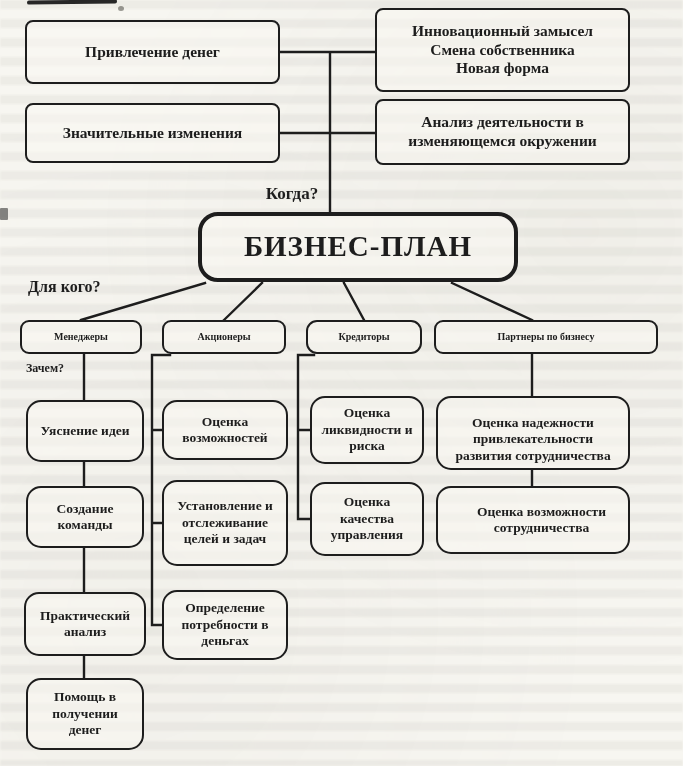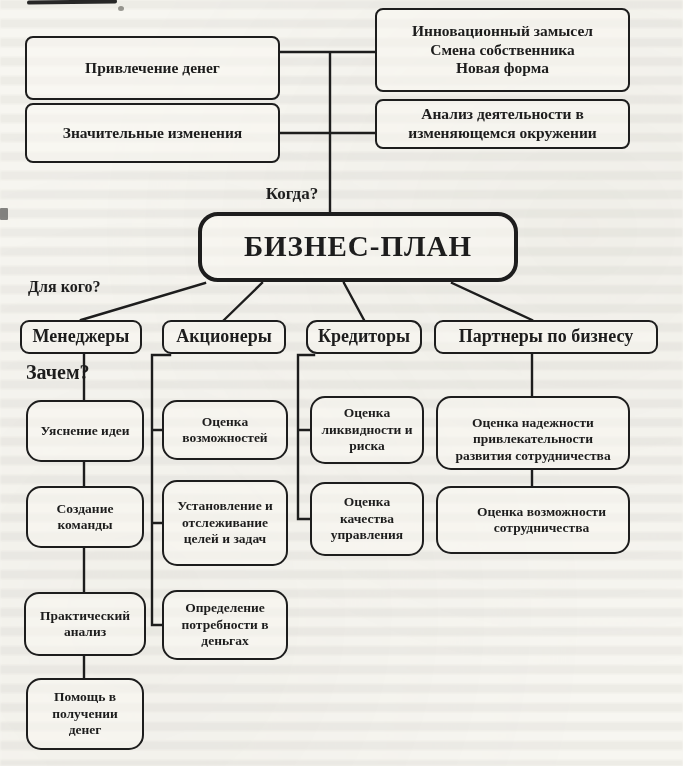--- a/index.html
+++ b/index.html
@@ -35,51 +35,51 @@
     align-items: center; justify-content: center;
     text-align: center;
     border: 2.4px solid #1d1d1d;
     border-radius: 8px;
     font-weight: bold;
     background: rgba(249,248,243,0.55);
     line-height: 1.22;
     padding: 4px 8px;
   }
   .top { font-size: 15.5px; }
-  .bx-attract     { left: 25px;  top: 36px;  width: 255px; height: 64px; }
+  .bx-attract     { left: 25px;  top: 20px;  width: 255px; height: 64px; }
   .bx-innovation  { left: 375px; top: 8px;   width: 255px; height: 84px; }
   .bx-changes     { left: 25px;  top: 103px; width: 255px; height: 60px; text-align: center; }
-  .bx-analysis    { left: 375px; top: 99px;  width: 255px; height: 50px; }
+  .bx-analysis    { left: 375px; top: 99px;  width: 255px; height: 66px; }
   .bx-plan {
     left: 170px; top: 212px; width: 320px; height: 70px;
     border-width: 4px; border-radius: 20px;
     font-size: 29px; letter-spacing: 1px; margin-left: 28px;
   }
-  .cat { height: 34px; font-size: 18px; border-radius: 9px; padding: 2px 6px; }
+  .cat { height: 34px; font-size: 10px; border-radius: 9px; padding: 2px 6px; }
   .cat-managers     { left: 20px;  top: 320px; width: 122px; }
   .cat-shareholders { left: 162px; top: 320px; width: 124px; }
   .cat-creditors    { left: 306px; top: 320px; width: 116px; border-radius: 11px; }
   .cat-partners     { left: 434px; top: 320px; width: 224px; }
   .sub { font-size: 13.5px; border-radius: 15px; padding: 4px 7px; }
   .m1 { left: 26px;  top: 400px; width: 118px; height: 62px; }
   .m2 { left: 26px;  top: 486px; width: 118px; height: 62px; }
   .m3 { left: 24px;  top: 592px; width: 122px; height: 64px; }
   .m4 { left: 26px;  top: 678px; width: 118px; height: 72px; }
   .a1 { left: 162px; top: 400px; width: 126px; height: 60px; }
   .a2 { left: 162px; top: 480px; width: 126px; height: 86px; }
   .a3 { left: 162px; top: 590px; width: 126px; height: 70px; }
   .k1 { left: 310px; top: 396px; width: 114px; height: 68px; }
   .k2 { left: 310px; top: 482px; width: 114px; height: 74px; }
   .p1 { left: 436px; top: 396px; width: 194px; height: 74px; justify-content: flex-end; }
   .p2 { left: 436px; top: 486px; width: 194px; height: 68px; padding-left: 24px; }
 
   .lbl { position: absolute; font-weight: bold; }
   .lbl-when    { left: 244px; top: 184px; width: 96px; text-align: center; font-size: 17px; }
   .lbl-forwhom { left: 28px;  top: 278px; font-size: 16px; }
-  .lbl-why     { left: 26px;  top: 361px; font-size: 20px; }
+  .lbl-why     { left: 26px;  top: 361px; font-size: 12px; }
 
   
   .artifact-bar  { position: absolute; left: 27px; top: 0; width: 90px; height: 4px;
                    background: #262626; transform: rotate(-0.8deg); border-radius: 2px; }
   .artifact-tick { position: absolute; left: 0; top: 208px; width: 8px; height: 12px;
                    background: #3a3a3a; opacity: .6; border-radius: 1px; }
   .artifact-dot  { position: absolute; left: 118px; top: 6px; width: 6px; height: 5px;
                    background: #4a4a44; opacity: .55; border-radius: 50%; }
 </style>
 </head>

